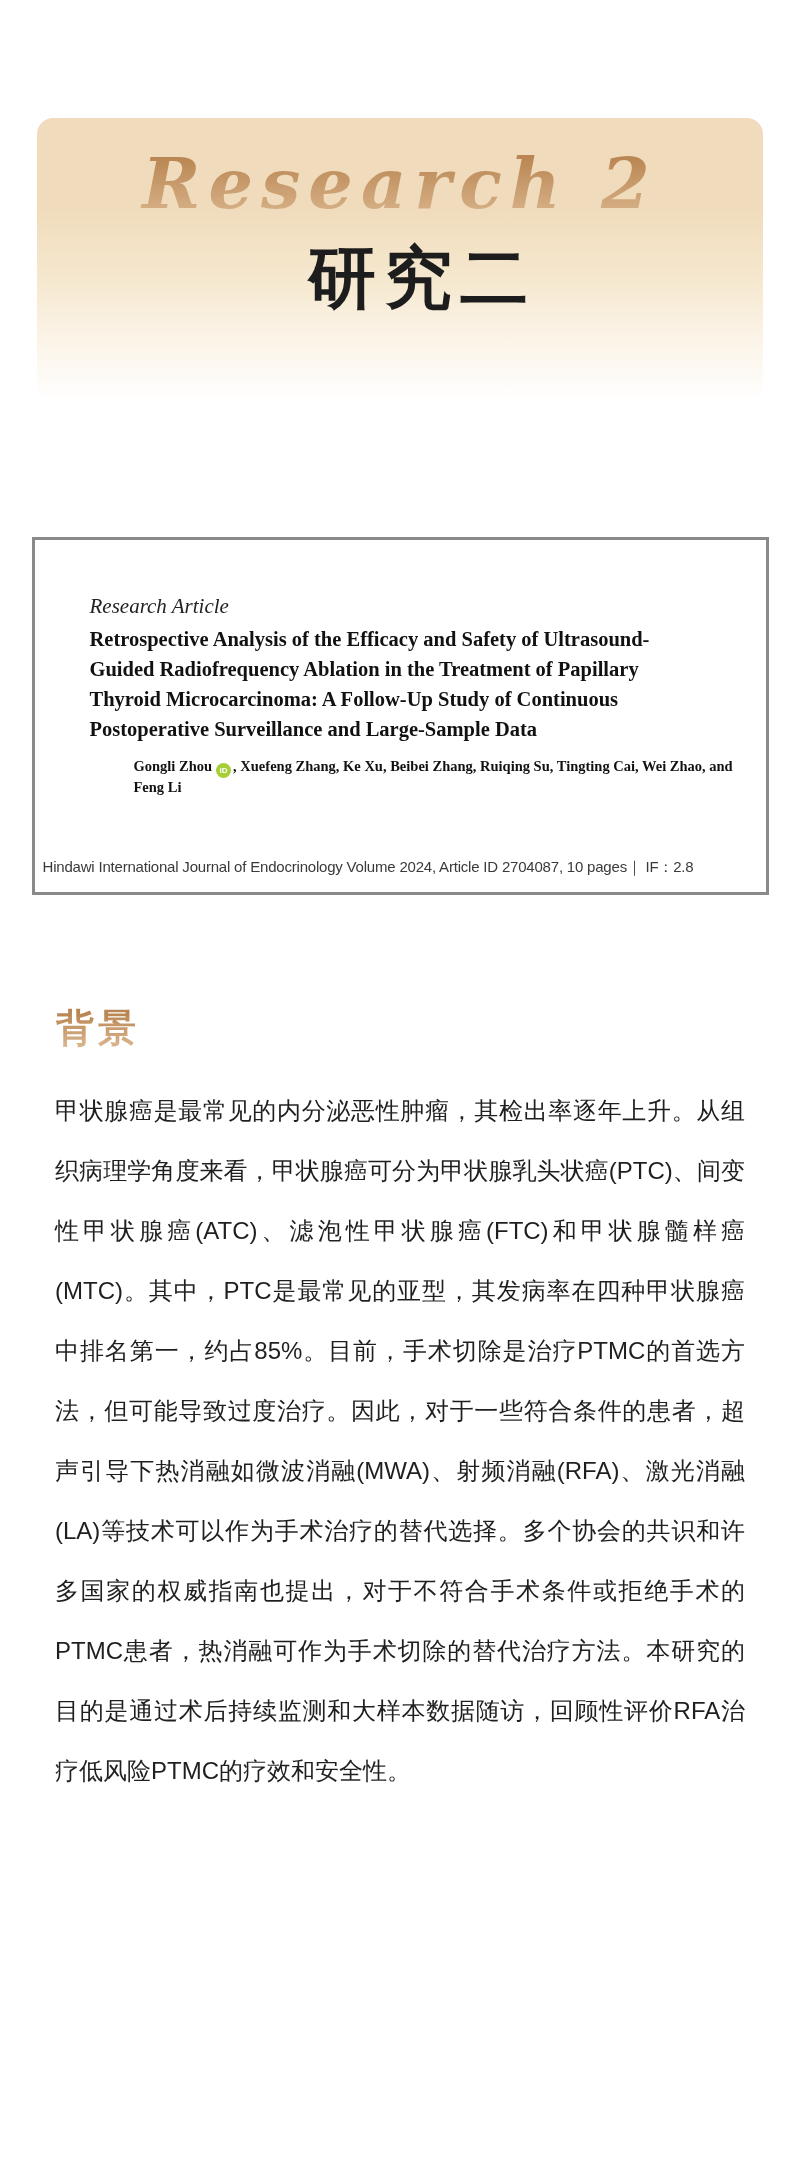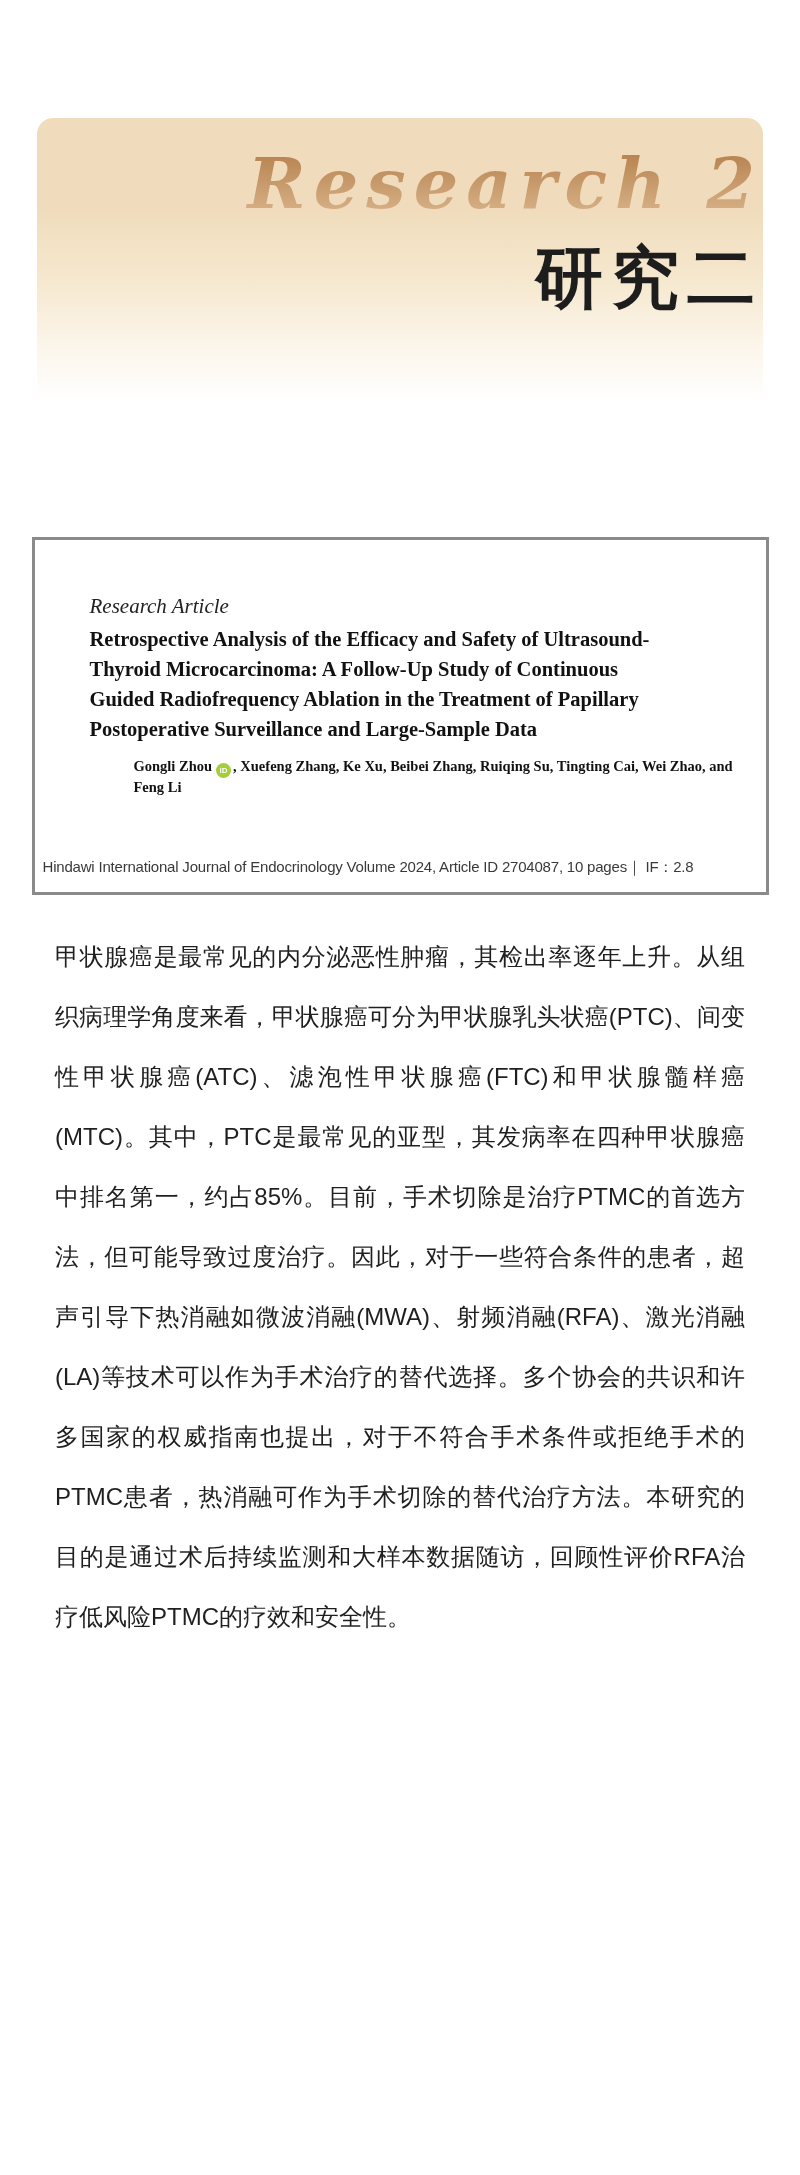--- a/index.html
+++ b/index.html
@@ -25,21 +25,21 @@
     width: 726px;
     height: 284px;
     margin: 118px auto 0 auto;
     border-radius: 16px;
     background: linear-gradient(180deg,
       var(--header_gradient_top) 0%,
       var(--header_gradient_top) 32%,
       #f5e7cd 55%,
       #fcf6ec 82%,
       #ffffff 100%);
-    text-align: right;
+    text-align: center;
     overflow: hidden;
   }
   .gradient-text { color: var(--accent_gold_dark); }
   @supports ((-webkit-background-clip: text) or (background-clip: text)) {
     .gradient-text {
       background-image: linear-gradient(180deg, var(--accent_gold_dark) 15%, var(--accent_gold_light) 95%);
       -webkit-background-clip: text;
       background-clip: text;
       color: transparent;
     }
@@ -155,26 +155,27 @@
 
   <div class="header-card">
     <div class="script-title gradient-text">Research 2</div>
     <div class="cn-title">研究二</div>
   </div>
 
   <div class="paper-card">
     <div class="article-type">Research Article</div>
     <div class="paper-title">
       <div>Retrospective Analysis of the Efficacy and Safety of Ultrasound-</div>
+      <div>Guided Radiofrequency Ablation in the Treatment of Papillary</div>
       <div>Thyroid Microcarcinoma: A Follow-Up Study of Continuous</div>
-      <div>Guided Radiofrequency Ablation in the Treatment of Papillary</div>
       <div>Postoperative Surveillance and Large-Sample Data</div>
     </div>
     <div class="authors">
       <span>Gongli Zhou</span><span class="orcid">iD</span><span>, Xuefeng Zhang, Ke Xu, Beibei Zhang, Ruiqing Su, Tingting Cai, Wei Zhao, and Feng Li</span>
     </div>
     <div class="journal-line">Hindawi International Journal of Endocrinology Volume 2024, Article ID 2704087, 10 pages｜ IF：2.8</div>
   </div>
 
+  <h2 class="section-heading gradient-text">背景</h2>
 
   <p class="body-text">甲状腺癌是最常见的内分泌恶性肿瘤，其检出率逐年上升。从组织病理学角度来看，甲状腺癌可分为甲状腺乳头状癌(PTC)、间变性甲状腺癌(ATC)、滤泡性甲状腺癌(FTC)和甲状腺髓样癌(MTC)。其中，PTC是最常见的亚型，其发病率在四种甲状腺癌中排名第一，约占85%。目前，手术切除是治疗PTMC的首选方法，但可能导致过度治疗。因此，对于一些符合条件的患者，超声引导下热消融如微波消融(MWA)、射频消融(RFA)、激光消融(LA)等技术可以作为手术治疗的替代选择。多个协会的共识和许多国家的权威指南也提出，对于不符合手术条件或拒绝手术的PTMC患者，热消融可作为手术切除的替代治疗方法。本研究的目的是通过术后持续监测和大样本数据随访，回顾性评价RFA治疗低风险PTMC的疗效和安全性。</p>
 
 </div>
 
 </body></html>

